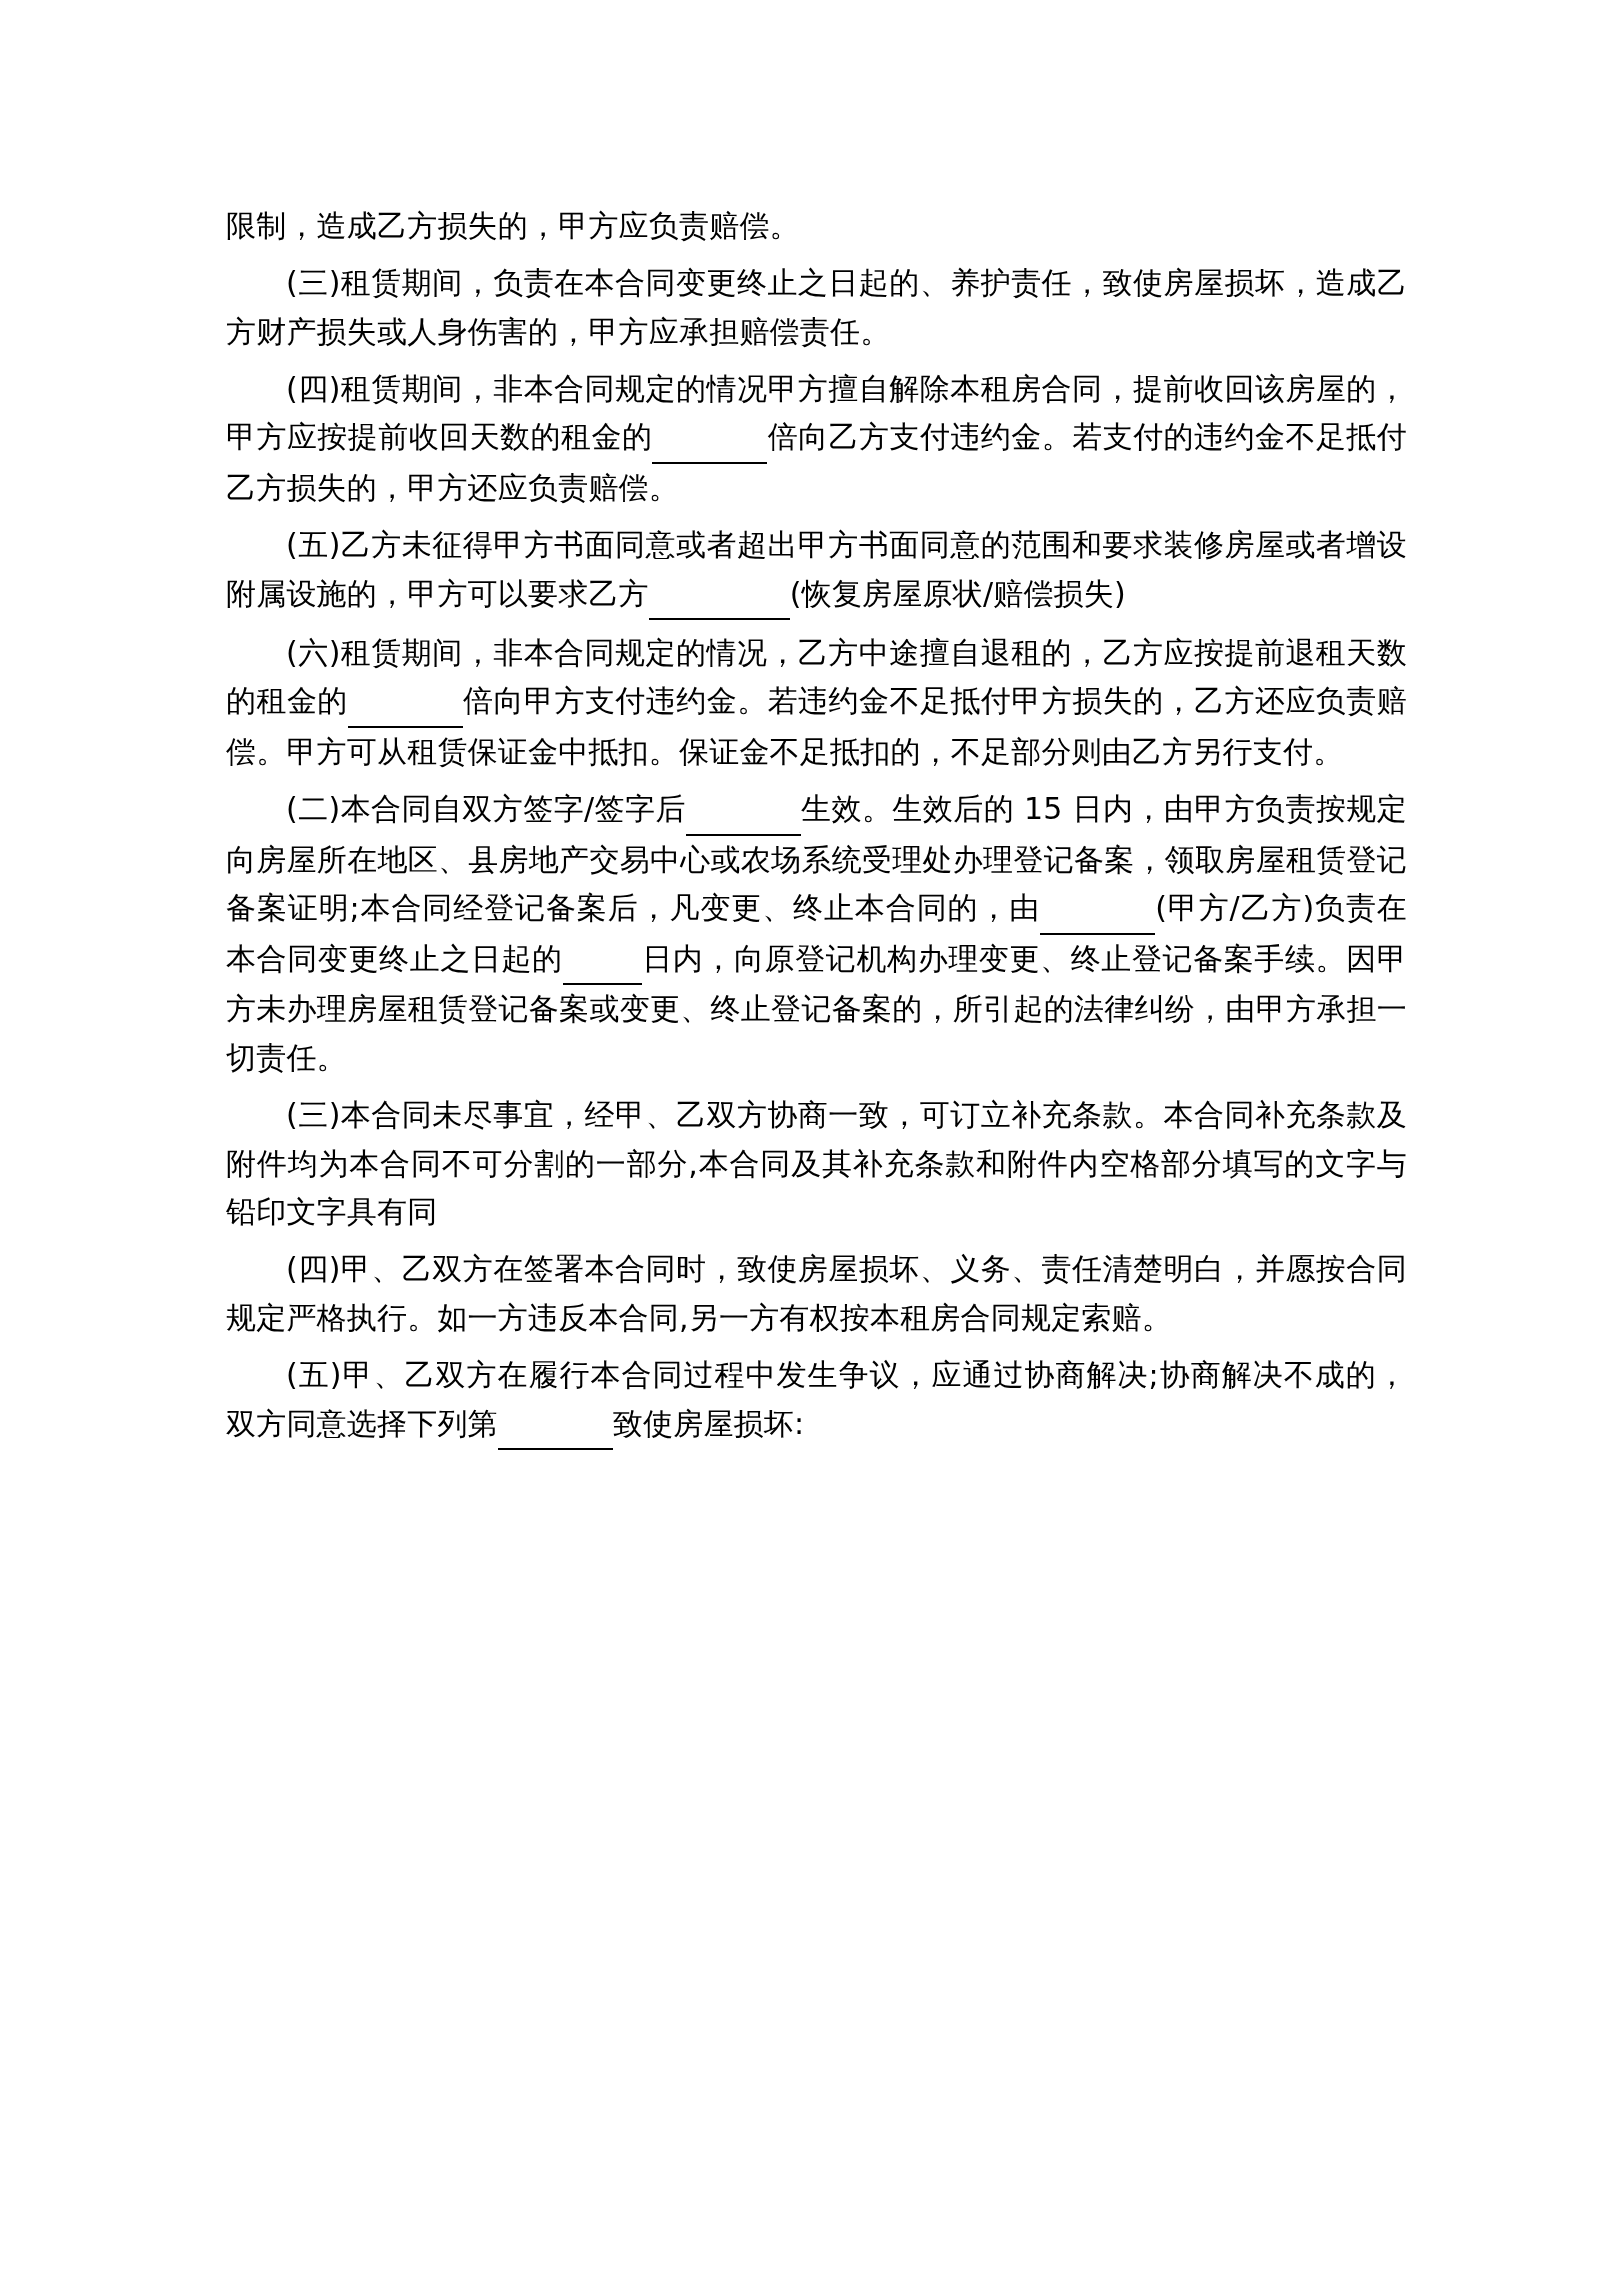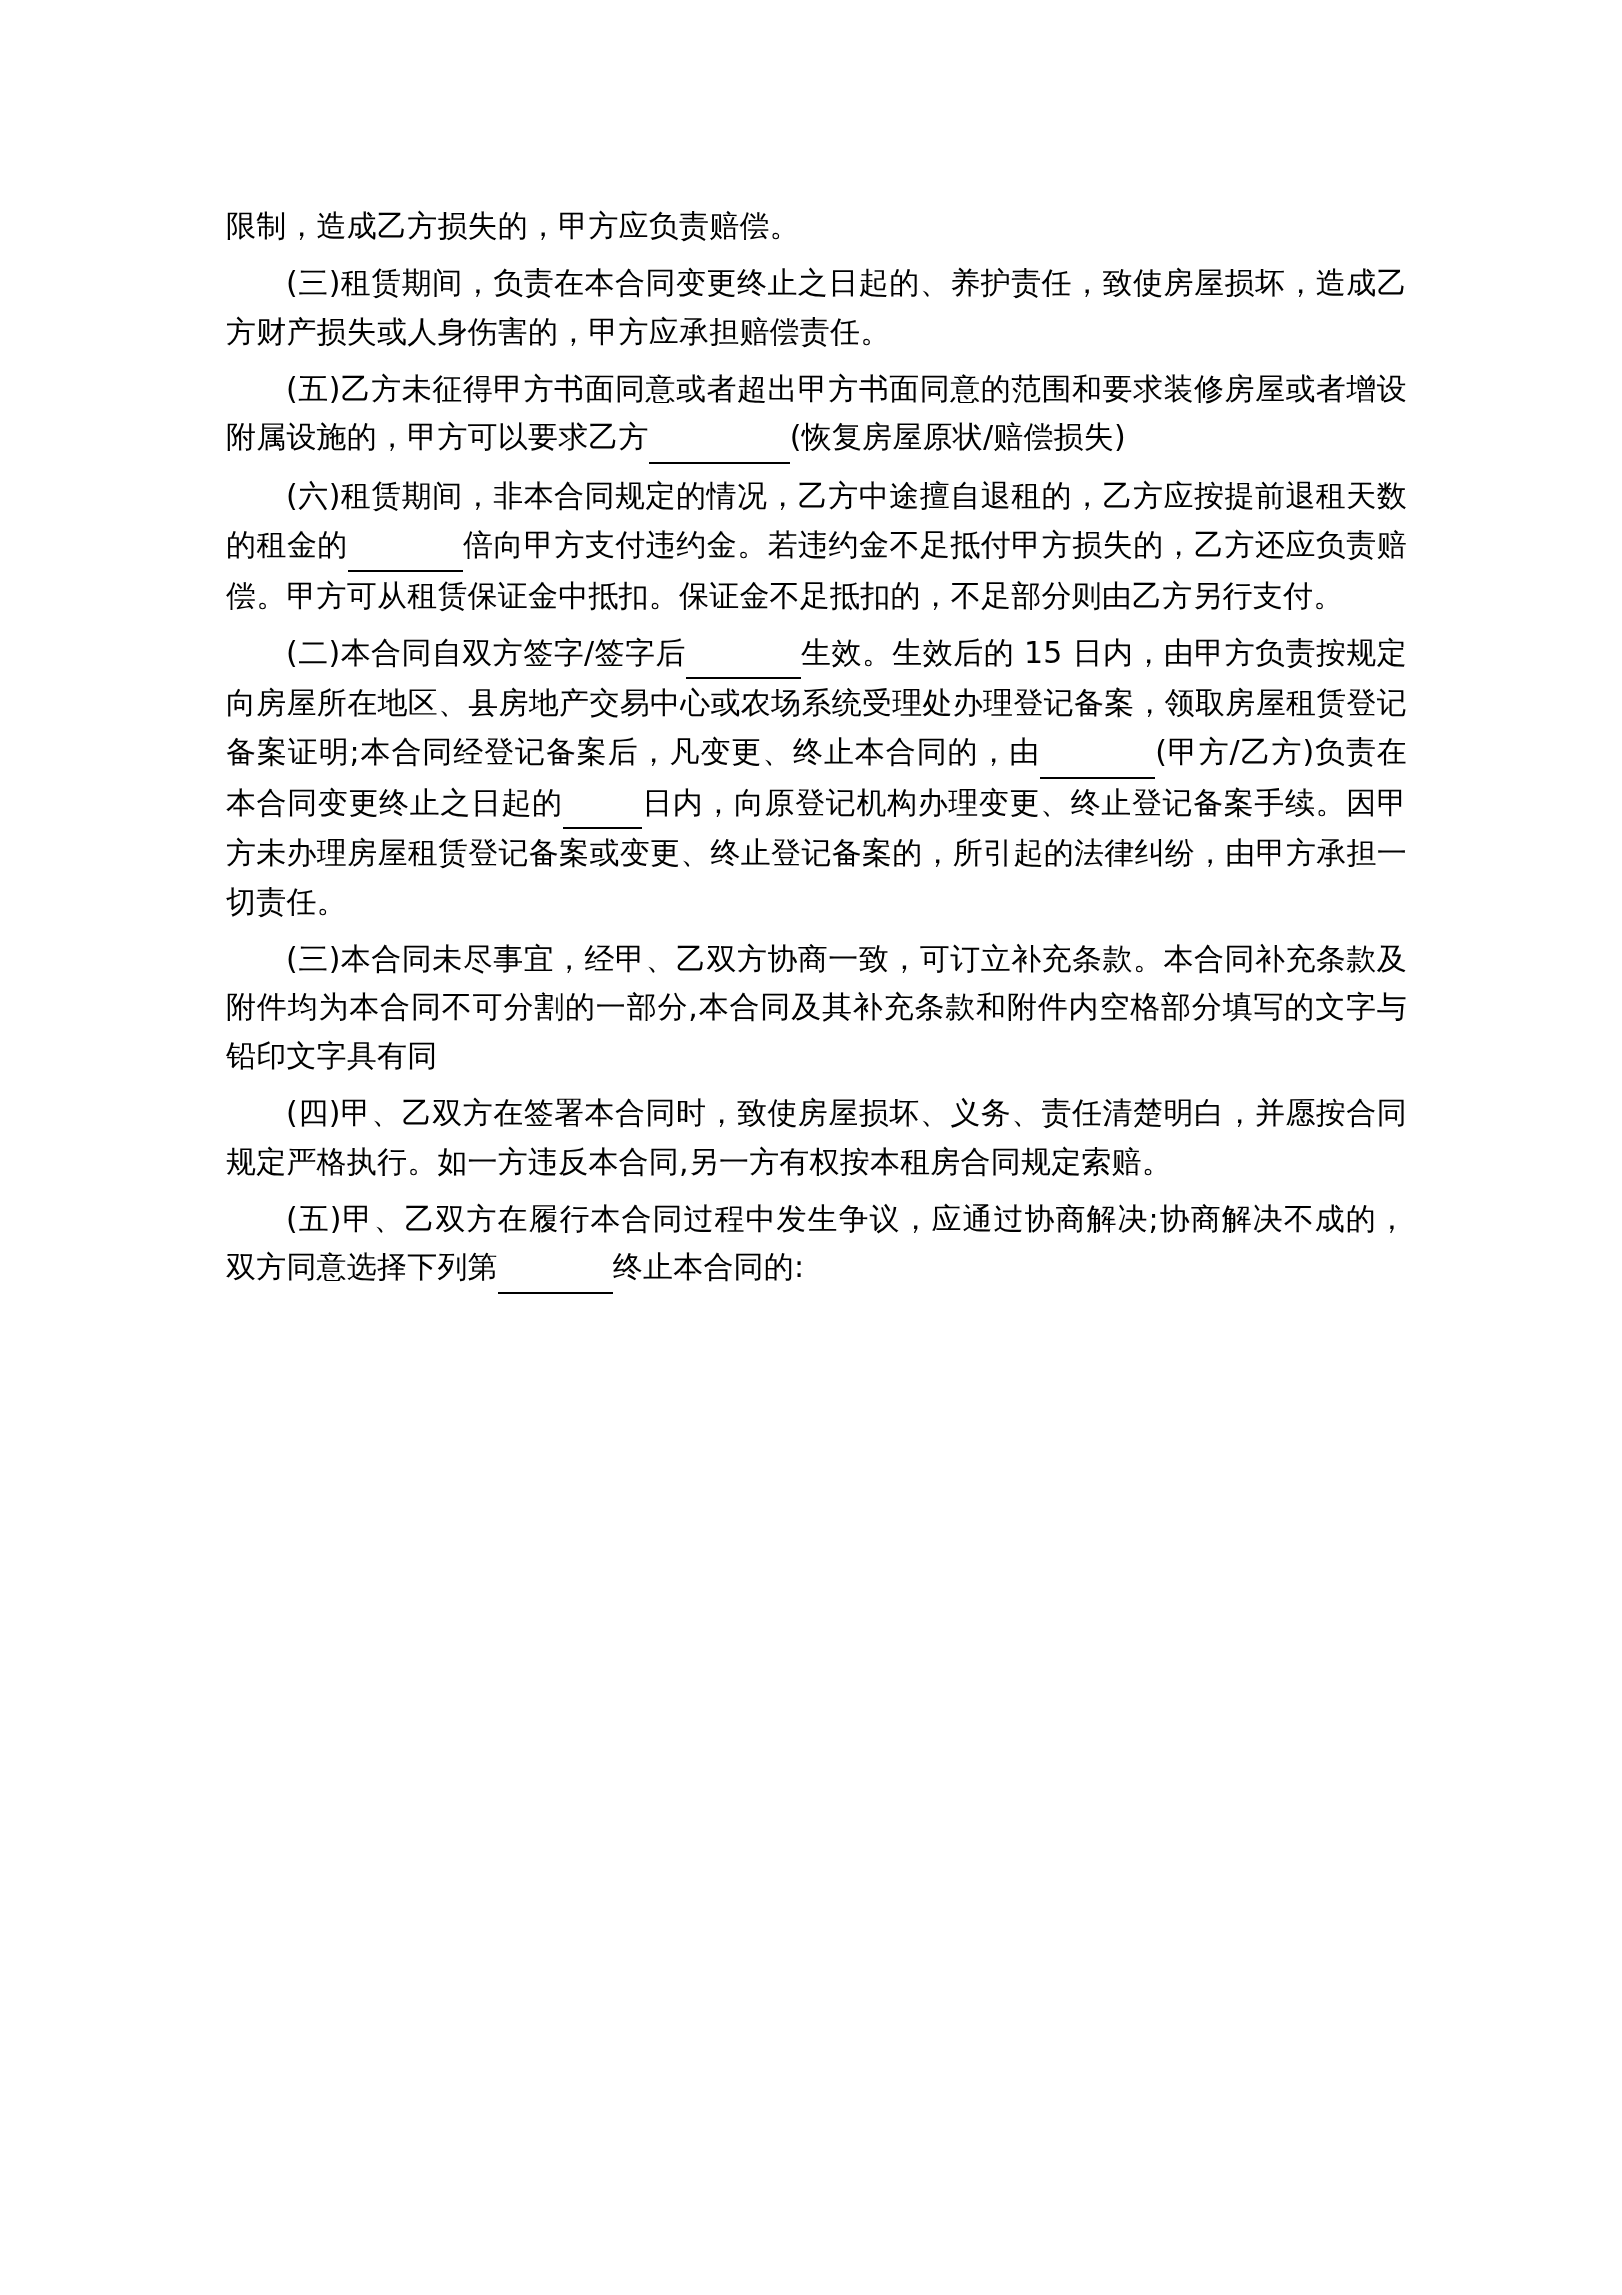--- a/index.html
+++ b/index.html
@@ -48,21 +48,22 @@
   .b-md { width: 115px; }
   .b-lg { width: 141px; }
 </style>
 </head>
 <body>
 
 <div class="page">
   <div class="doc-body" id="doc-body">
       <p class="para"><span>限制，造成乙方损失的，甲方应负责赔偿。</span></p>
       <p class="para indent"><span>(三)租赁期间，负责在本合同变更终止之日起的、养护责任，致使房屋损坏，造成乙方财产损失或人身伤害的，甲方应承担赔偿责任。</span></p>
+      <p class="para indent"><span>(四)租赁期间，非本合同规定的情况甲方擅自解除本租房合同，提前收回该房屋的，甲方应按提前收回天数的租金的</span><span class="blank b-md">&nbsp;</span><span>倍向乙方支付违约金。若支付的违约金不足抵付乙方损失的，甲方还应负责赔偿。</span></p>
       <p class="para indent"><span>(五)乙方未征得甲方书面同意或者超出甲方书面同意的范围和要求装修房屋或者增设附属设施的，甲方可以要求乙方</span><span class="blank b-lg">&nbsp;</span><span>(恢复房屋原状/赔偿损失)</span></p>
       <p class="para indent"><span>(六)租赁期间，非本合同规定的情况，乙方中途擅自退租的，乙方应按提前退租天数的租金的</span><span class="blank b-md">&nbsp;</span><span>倍向甲方支付违约金。若违约金不足抵付甲方损失的，乙方还应负责赔偿。甲方可从租赁保证金中抵扣。保证金不足抵扣的，不足部分则由乙方另行支付。</span></p>
       <p class="para indent"><span>(二)本合同自双方签字/签字后</span><span class="blank b-md">&nbsp;</span><span>生效。生效后的 15 日内，由甲方负责按规定向房屋所在地区、县房地产交易中心或农场系统受理处办理登记备案，领取房屋租赁登记备案证明;本合同经登记备案后，凡变更、终止本合同的，由</span><span class="blank b-md">&nbsp;</span><span>(甲方/乙方)负责在本合同变更终止之日起的</span><span class="blank b-sm">&nbsp;</span><span>日内，向原登记机构办理变更、终止登记备案手续。因甲方未办理房屋租赁登记备案或变更、终止登记备案的，所引起的法律纠纷，由甲方承担一切责任。</span></p>
       <p class="para indent"><span>(三)本合同未尽事宜，经甲、乙双方协商一致，可订立补充条款。本合同补充条款及附件均为本合同不可分割的一部分,本合同及其补充条款和附件内空格部分填写的文字与铅印文字具有同</span></p>
       <p class="para indent"><span>(四)甲、乙双方在签署本合同时，致使房屋损坏、义务、责任清楚明白，并愿按合同规定严格执行。如一方违反本合同,另一方有权按本租房合同规定索赔。</span></p>
-      <p class="para indent"><span>(五)甲、乙双方在履行本合同过程中发生争议，应通过协商解决;协商解决不成的，双方同意选择下列第</span><span class="blank b-md">&nbsp;</span><span>终止本合同的:</span></p>
+      <p class="para indent"><span>(五)甲、乙双方在履行本合同过程中发生争议，应通过协商解决;协商解决不成的，双方同意选择下列第</span><span class="blank b-md">&nbsp;</span><span>致使房屋损坏:</span></p>
     </div>
 </div>
 
 
 </body></html>

